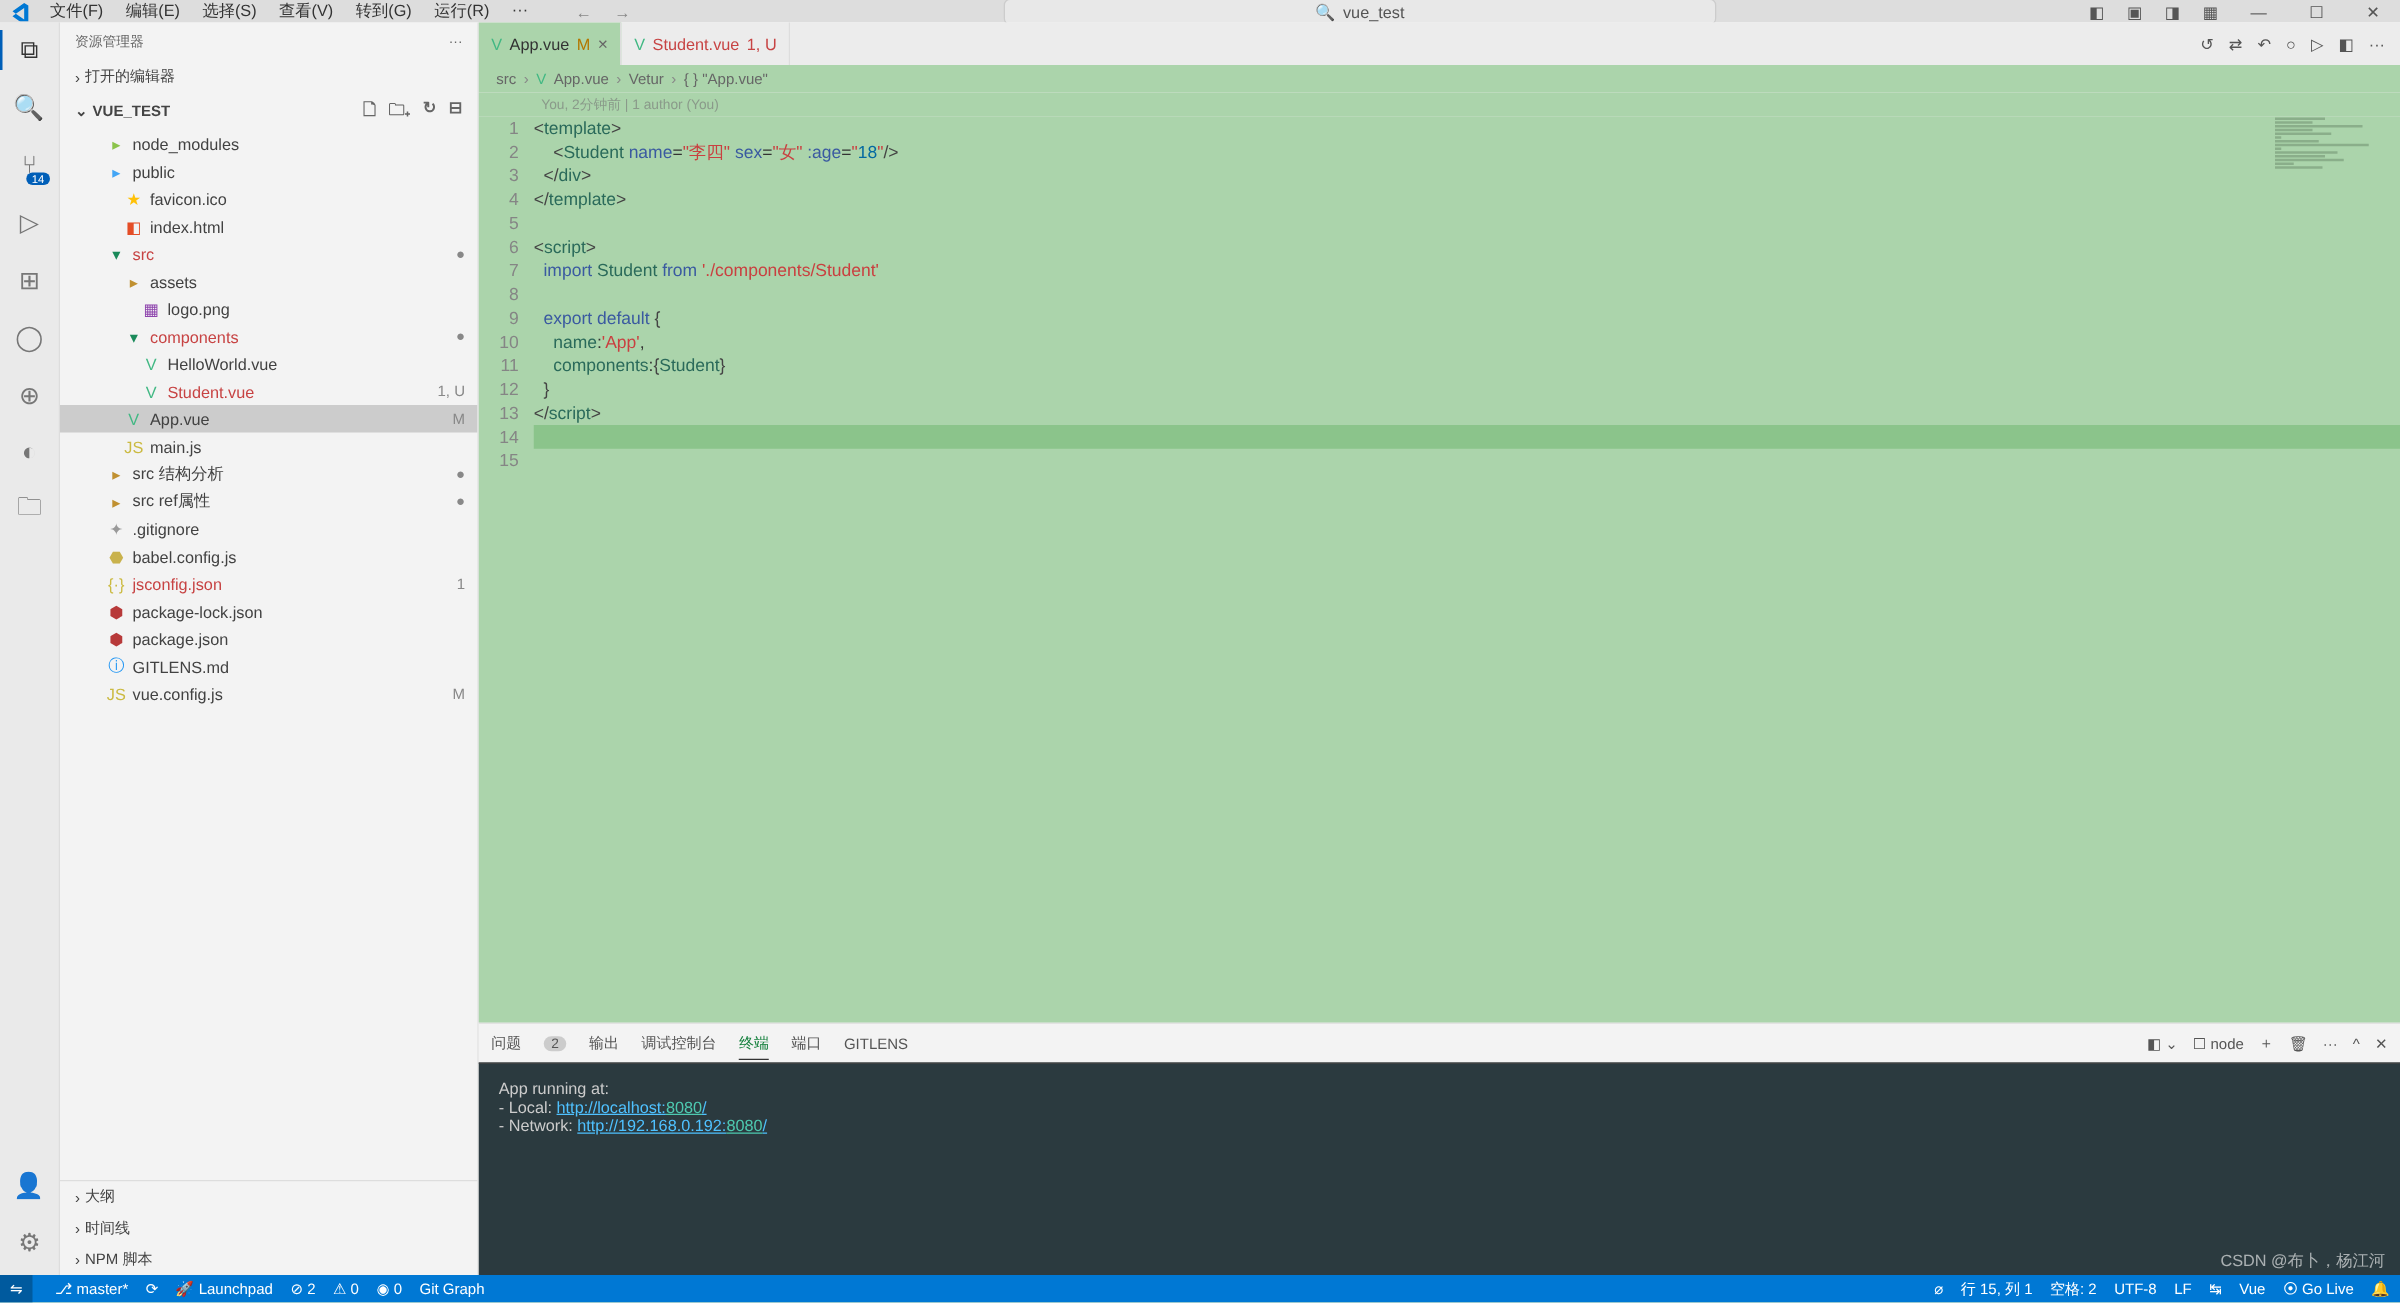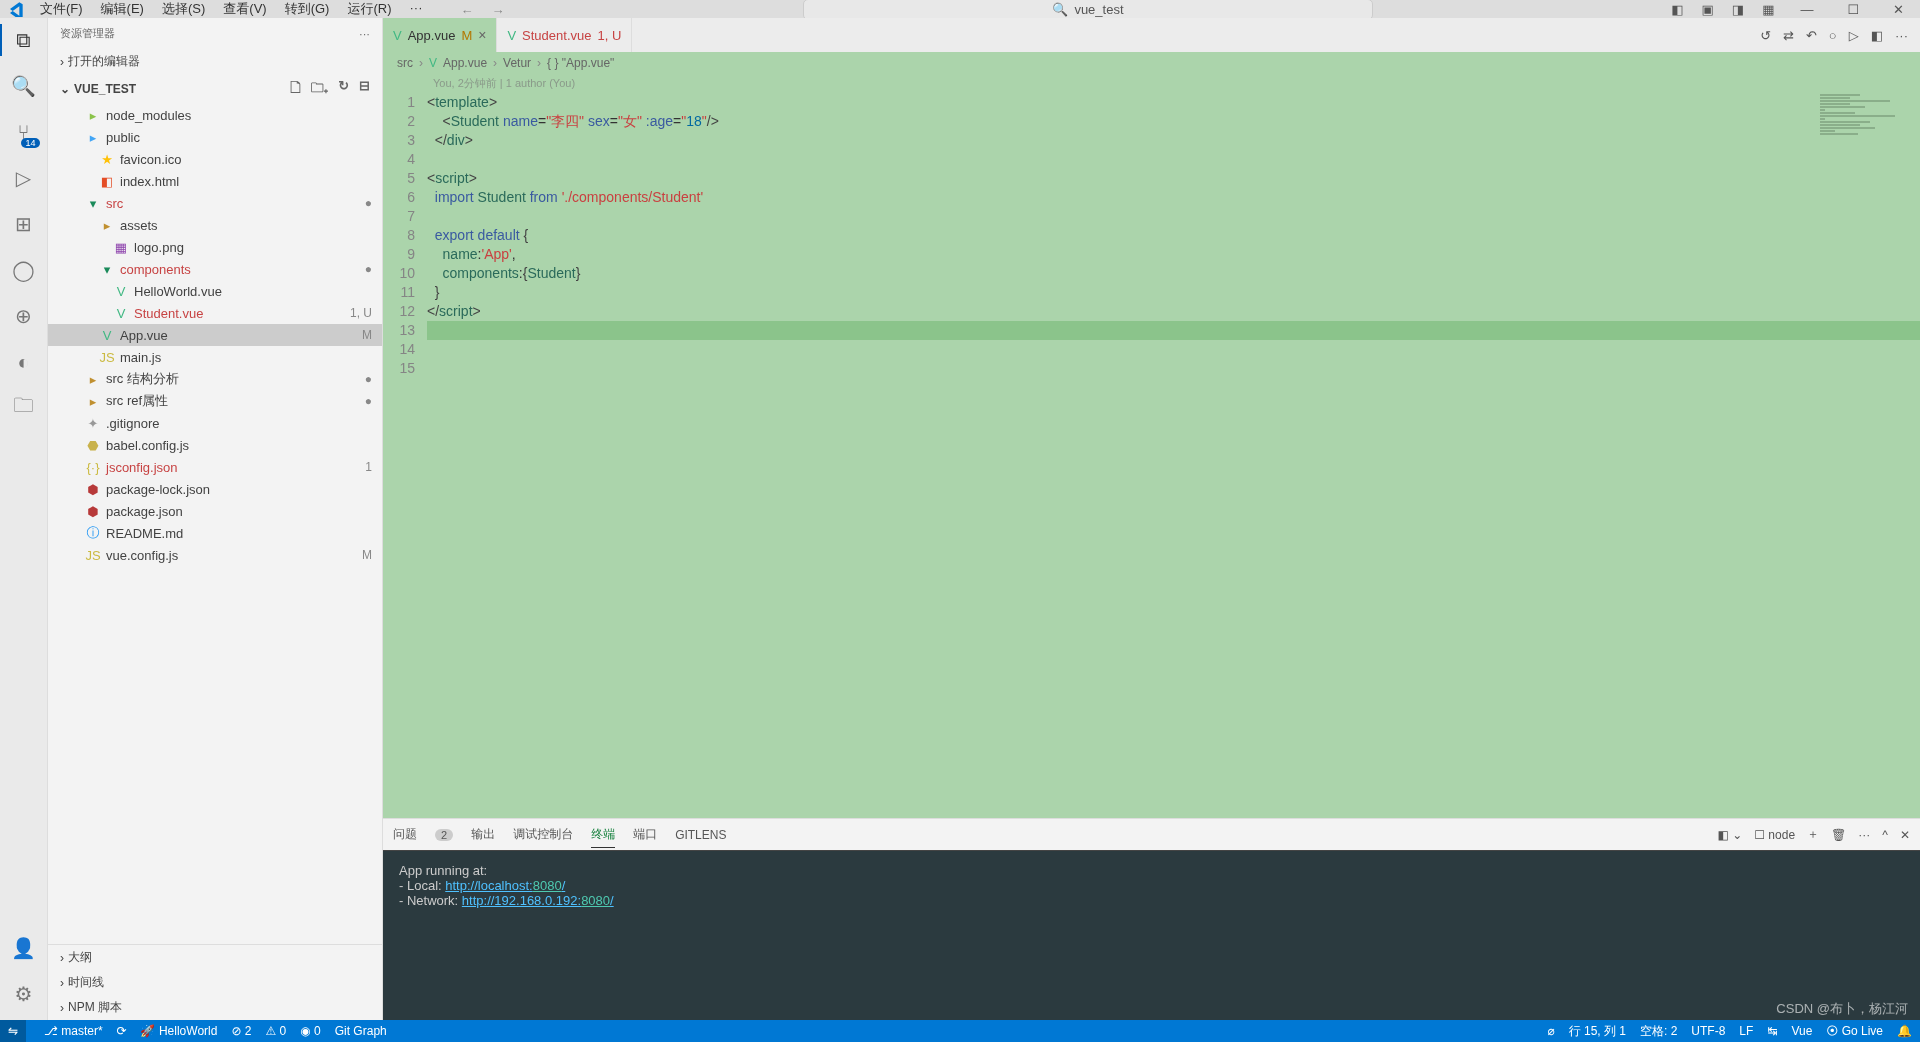--- a/index.html
+++ b/index.html
@@ -234,21 +234,21 @@
         <div class="tree-item pad2">
           <span class="icon ic-lock">⬢</span>
           <span class="label ">package-lock.json</span>
         </div>
         <div class="tree-item pad2">
           <span class="icon ic-lock">⬢</span>
           <span class="label ">package.json</span>
         </div>
         <div class="tree-item pad2">
           <span class="icon ic-info">ⓘ</span>
-          <span class="label ">README.md</span>
+          <span class="label ">GITLENS.md</span>
         </div>
         <div class="tree-item pad2">
           <span class="icon ic-js">JS</span>
           <span class="label ">vue.config.js</span>
           <span class="badge file-mod">M</span>
         </div>
       </div>
     <div class="outline-sections">
       <div class="sidebar-section">
           <span class="chev">›</span>
@@ -316,20 +316,21 @@
           <div class="ln">11</div>
           <div class="ln">12</div>
           <div class="ln">13</div>
           <div class="ln">14</div>
           <div class="ln">15</div>
         </div>
       <div class="code-lines" id="code-lines">
           <div class="cl"><span class="tok-punct">&lt;</span><span class="tok-tag">template</span><span class="tok-punct">&gt;</span></div>
           <div class="cl">    <span class="tok-punct">&lt;</span><span class="tok-tag">Student</span> <span class="tok-attr">name</span>=<span class="tok-str">"李四"</span> <span class="tok-attr">sex</span>=<span class="tok-str">"女"</span> <span class="tok-attr">:age</span>=<span class="tok-str">"</span><span class="tok-num">18</span><span class="tok-str">"</span><span class="tok-punct">/&gt;</span></div>
           <div class="cl">  <span class="tok-punct">&lt;/</span><span class="tok-tag">div</span><span class="tok-punct">&gt;</span></div>
+          <div class="cl"><span class="tok-punct">&lt;/</span><span class="tok-tag">template</span><span class="tok-punct">&gt;</span></div>
           <div class="cl"></div>
           <div class="cl"><span class="tok-punct">&lt;</span><span class="tok-tag">script</span><span class="tok-punct">&gt;</span></div>
           <div class="cl">  <span class="tok-kw">import</span> <span class="tok-name">Student</span> <span class="tok-kw">from</span> <span class="tok-str">'./components/Student'</span></div>
           <div class="cl"></div>
           <div class="cl">  <span class="tok-kw">export</span> <span class="tok-kw">default</span> <span class="tok-punct">{</span></div>
           <div class="cl">    <span class="tok-name">name</span>:<span class="tok-str">'App'</span>,</div>
           <div class="cl">    <span class="tok-name">components</span>:<span class="tok-punct">{</span><span class="tok-name">Student</span><span class="tok-punct">}</span></div>
           <div class="cl">  <span class="tok-punct">}</span></div>
           <div class="cl"><span class="tok-punct">&lt;/</span><span class="tok-tag">script</span><span class="tok-punct">&gt;</span></div>
           <div class="cl current"></div>
@@ -379,21 +380,21 @@
         <div><span>- Network: </span><span class="term-link">http://192.168.0.192:</span><span class="term-link term-port">8080</span><span class="term-link">/</span></div>
       </div>
     </div>
   </div>
 </div>
 
 <div class="status-bar">
   <span class="remote">⇋</span>
   <span>⎇ <span>master*</span></span>
   <span>⟳</span>
-  <span>🚀 <span>HelloWorld</span></span>
+  <span>🚀 <span>Launchpad</span></span>
   <span>⊘ 2</span>
   <span>⚠ 0</span>
   <span>◉ 0</span>
   <span>Git Graph</span>
   <div class="status-right">
     <span>⌀</span>
     <span>行 15, 列 1</span>
     <span>空格: 2</span>
     <span>UTF-8</span>
     <span>LF</span>

